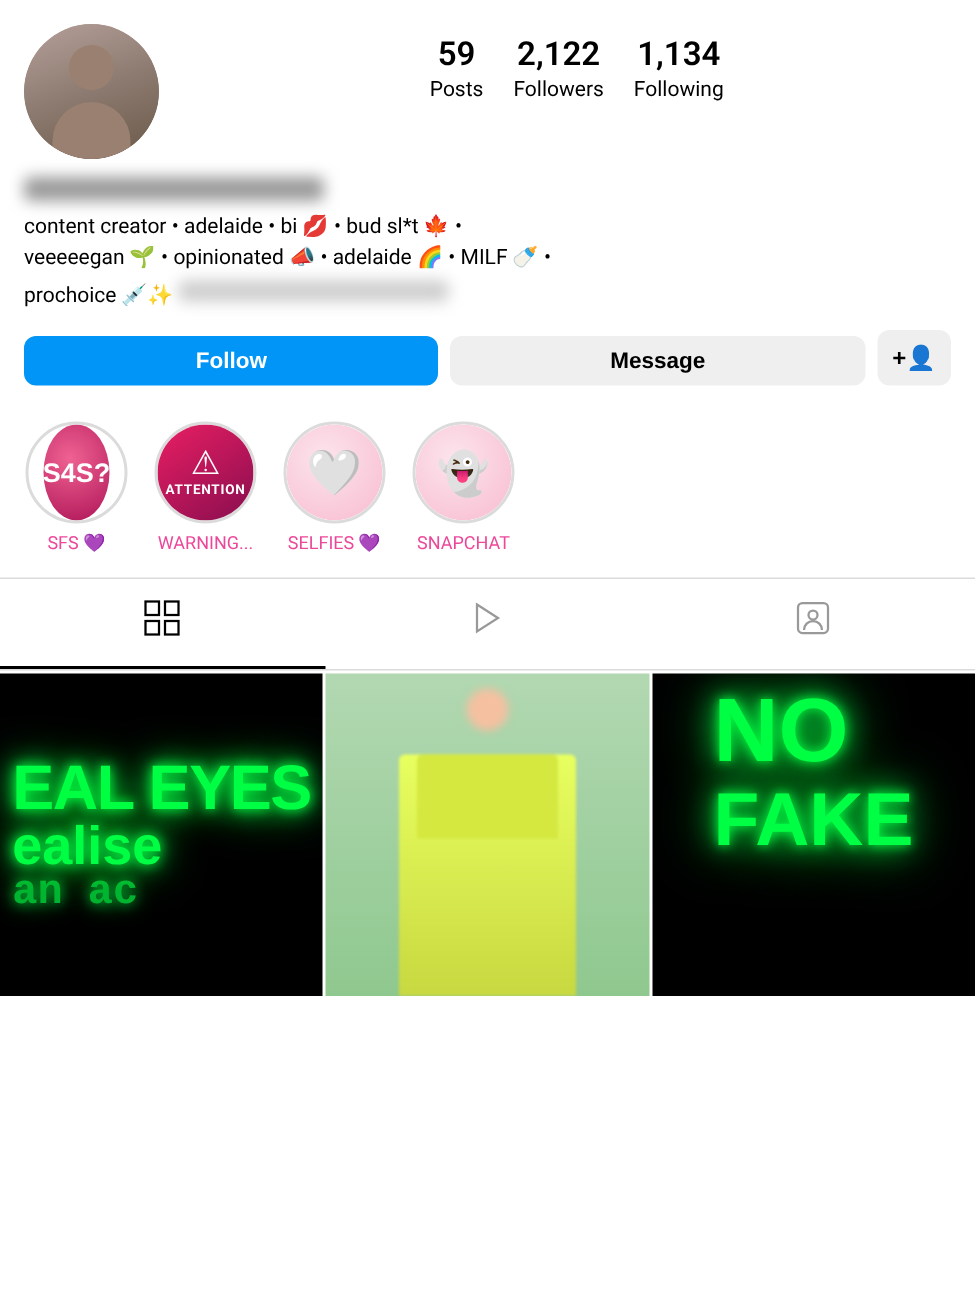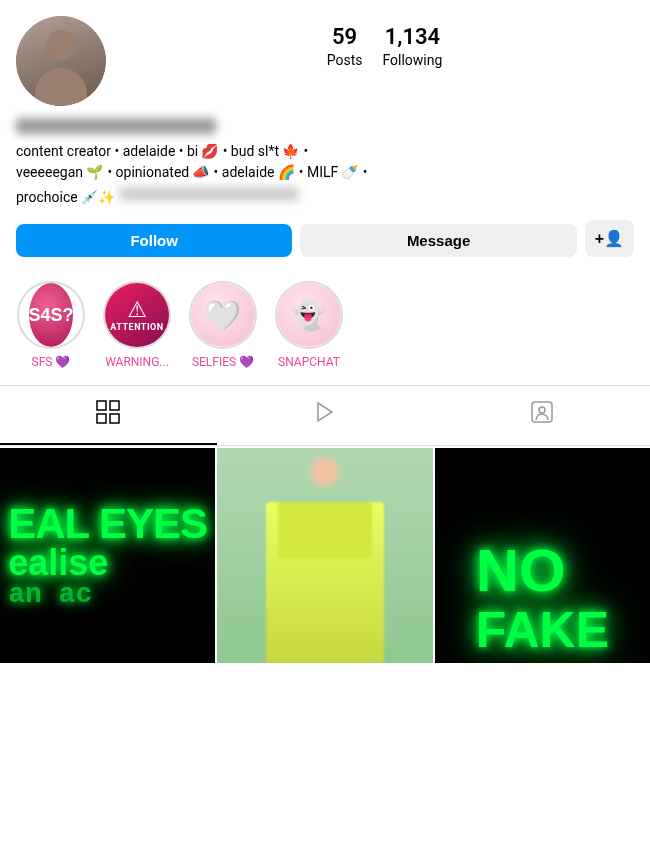--- a/index.html
+++ b/index.html
@@ -207,21 +207,21 @@
       align-items: center;
       justify-content: center;
       flex-direction: column;
     }
 
     
     .cell-neon-fake {
       background: #000;
       display: flex;
       align-items: center;
-      justify-content: flex-end;
+      justify-content: flex-start;
       flex-direction: column;
     }
 
     
     .sfs-inner {
       width: 44px;
       height: 64px;
       border-radius: 50%;
       background: radial-gradient(circle at 40% 35%, #f06292, #ad1457);
       display: flex;
@@ -318,20 +318,24 @@
           <div style="width:30px;height:30px;background:#9a8070;border-radius:50%;position:absolute;top:14px;left:50%;transform:translateX(-50%);"></div>
           <div style="width:52px;height:38px;background:#9a8070;border-radius:26px 26px 0 0;position:absolute;bottom:0;left:50%;transform:translateX(-50%);"></div>
         </div>
       </div>
     </div>
 
     <div class="stats-area">
       <div class="stat-item">
         <span class="stat-number">59</span>
         <span class="stat-label">Posts</span>
+      </div>
+      <div class="stat-item">
+        <span class="stat-number">2,122</span>
+        <span class="stat-label">Followers</span>
       </div>
       <div class="stat-item">
         <span class="stat-number">1,134</span>
         <span class="stat-label">Following</span>
       </div>
     </div>
   </div>
 
   <div class="username-row">
     <span class="blurred-name">&nbsp;</span>

